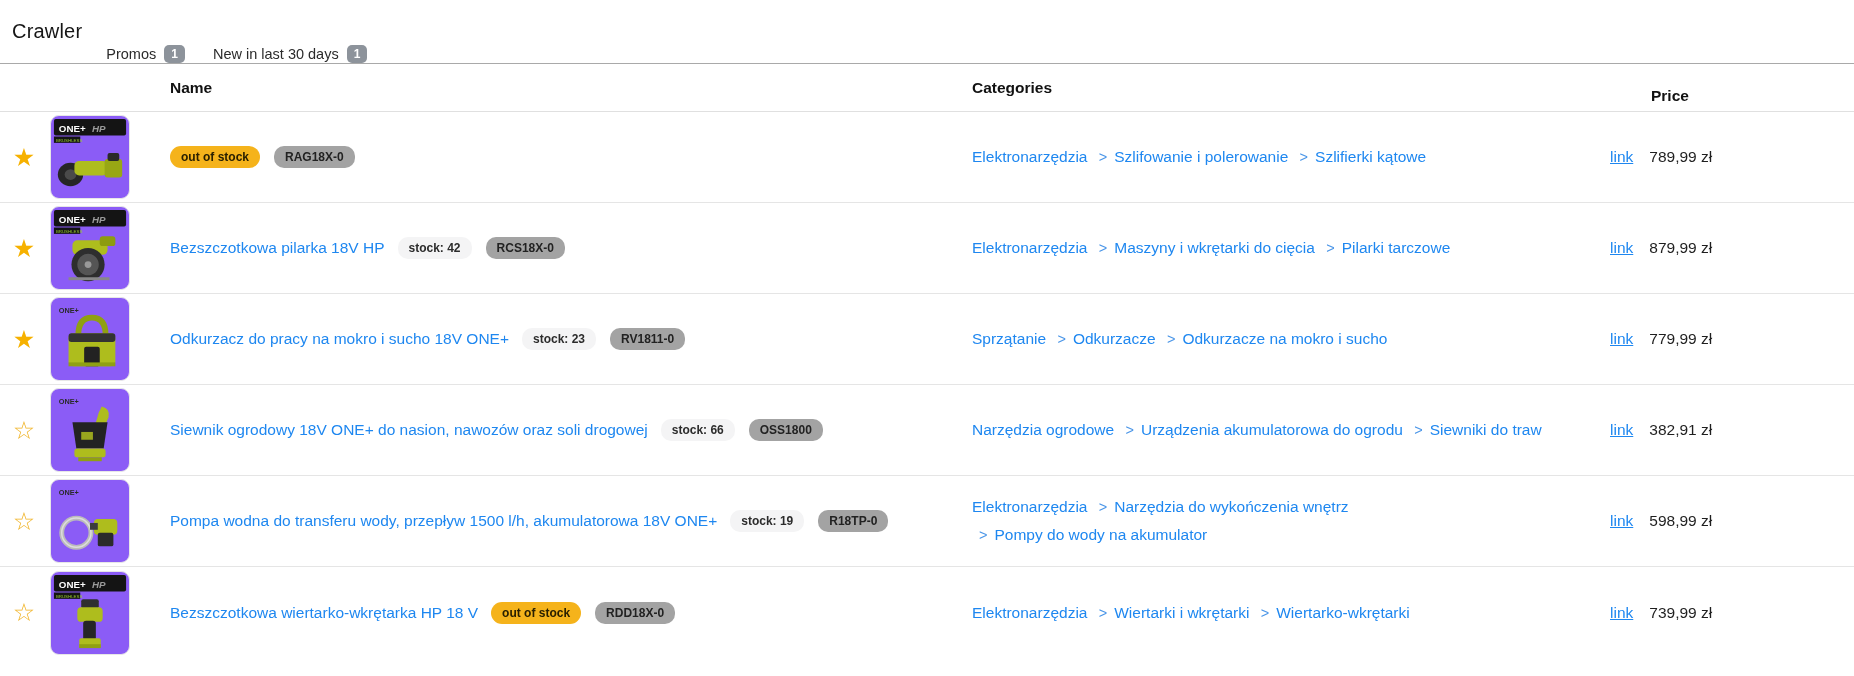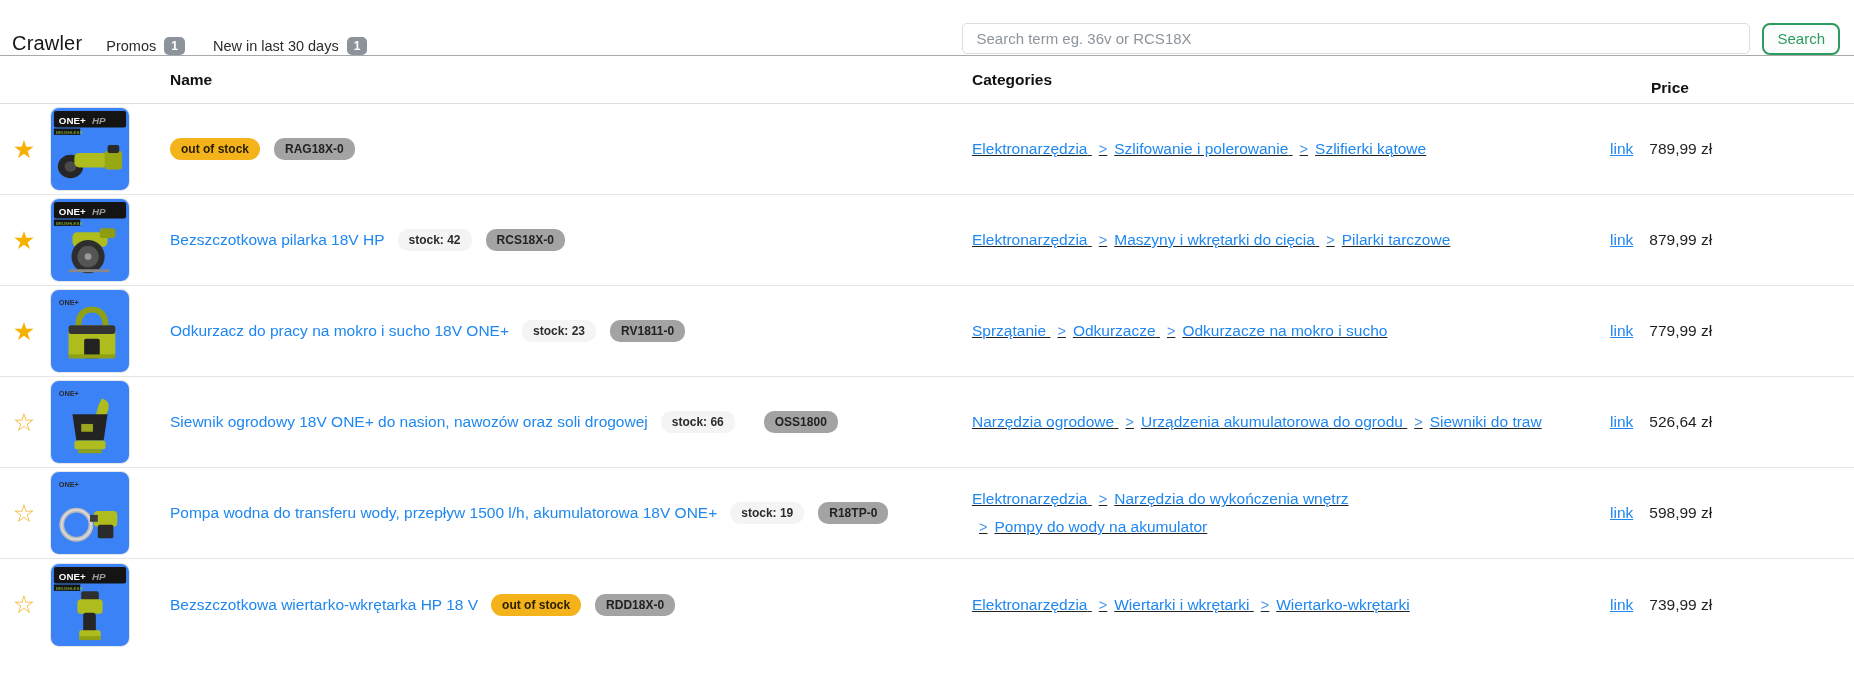--- a/index.html
+++ b/index.html
@@ -3,21 +3,21 @@
 <meta charset="utf-8">
 <style>
   * { box-sizing: border-box; }
   html,body { margin:0; padding:0; }
   body {
     width:1854px; height:676px; overflow:hidden; background:#fff;
     font-family:"Liberation Sans", sans-serif; color:#222;
   }
 
   
-  .topbar { display:flex; align-items:flex-end; height:56px; border-bottom:1px solid #a9a9a9; padding:0 12px; }
+  .topbar { display:flex; align-items:center; height:64px; border-bottom:1px solid #a9a9a9; padding:0 12px; }
   .brand { font-size:20px; font-weight:500; color:#161616; letter-spacing:.2px; }
   .nav { display:flex; align-items:center; gap:28px; margin-left:24px;margin-top:44px; }
   .nav-item { display:flex; align-items:center; gap:8px; font-size:14.5px; color:#2b2b2b; text-decoration:none; cursor:pointer; }
   .count-badge { background:#8d939b; color:#fff; font-size:12px; font-weight:bold; border-radius:5px;
                  padding:3px 7px; line-height:1; display:inline-flex; align-items:center; justify-content:center; }
   .search-area { margin-left:auto; display:flex; align-items:center; gap:12px; padding-right:2px; }
   input.search { width:788px; height:31px; border:1px solid #ddd; border-radius:5px; font-size:15px;
                  padding:0 13px; color:#444; outline:none; font-family:inherit; }
   input.search::placeholder { color:#8d949c; }
   button.search-btn { border:2px solid #2d9b5d; color:#2d9b5d; background:#fbfdfc; font-size:15px;
@@ -29,31 +29,31 @@
   .th-cats { padding-left:12px; }
   .th-price { padding-left:61px;margin-top:16px; }
 
   .row { height:91px; border-bottom:1px solid #e5e5e5; }
   .row:last-child { border-bottom:none; }
 
   .star { justify-self:center; font-size:25px; line-height:1; cursor:pointer; user-select:none; }
   .fav-on  { color:#f6b100; }
   .fav-off { color:#f0b429; }
 
-  .thumb { width:80px; height:84px; border:1px solid #e7e7e7; border-radius:9px; background:#3b82f6;
+  .thumb { width:80px; height:84px; border:1px solid #e7e7e7; border-radius:9px; background:#8b5cf6;
            margin-left:2px; display:flex; align-items:center; justify-content:center; overflow:hidden; }
 
   .name-cell { display:flex; align-items:center; gap:13px; white-space:nowrap; overflow:hidden; padding-right:14px; }
   a.pname { color:#1e87f0; font-size:15.5px; text-decoration:none; cursor:pointer; }
   .badge { font-size:12px; font-weight:bold; padding:5px 11px; border-radius:10px; line-height:1; }
   .badge.oos   { background:#f5b31b; color:#2a2000; border-radius:12px; }
   .badge.stock { background:#f4f4f5; color:#2c2c2c; }
   .badge.sku   { background:#a3a3a3; color:#222; }
 
-  .cats-cell { padding-left:12px;text-decoration:underline; }
+  .cats-cell { padding-left:12px; }
   .cats { max-width:575px; font-size:15.5px; line-height:1.8; }
   .crumb-group { white-space:nowrap; }
   a.cat-link { color:#1e87f0; text-decoration:none; cursor:pointer; }
   .sep { color:#4b96e8; margin:0 7px; font-size:14.5px; }
 
   .price-cell { padding-left:20px; display:flex; align-items:flex-start; gap:16px; font-size:15.5px; }
   a.plink { color:#1e87f0; text-decoration:underline; cursor:pointer; }
   .price { color:#1f1f1f; }
 </style>
 </head>
@@ -64,24 +64,20 @@
   <nav class="nav">
     <a class="nav-item">
       <span>Promos</span>
       <span class="count-badge">1</span>
     </a>
     <a class="nav-item">
       <span>New in last 30 days</span>
       <span class="count-badge">1</span>
     </a>
   </nav>
-  <div class="search-area">
-    <input class="search" type="text" placeholder="Search term eg. 36v or RCS18X" style="">
-    <button class="search-btn">Search</button>
-  </div>
 </header>
 
 <div class="grid thead">
   <div></div>
   <div></div>
   <div class="th-name">Name</div>
   <div class="th-cats">Categories</div>
   <div class="th-price">Price</div>
 </div>
 
@@ -185,31 +181,31 @@
           <text x="8" y="15" font-size="7.5" font-weight="bold" fill="#2a2a2a" font-family="Liberation Sans,sans-serif">ONE+</text>
           <path d="M52 18 q9 2 7 11 l-5 12 l-9 -3 l4 -14 z" fill="#aebd1d"></path>
           <path d="M22 34 h36 l-4 27 h-28 z" fill="#232323"></path>
           <rect x="31" y="44" width="12" height="8" fill="#aebd1d" opacity="0.85"></rect>
           <rect x="24" y="61" width="32" height="9" rx="3" fill="#aebd1d"></rect>
           <rect x="28" y="70" width="24" height="4" fill="#8fa012"></rect>
         </svg>
       </span>
     <div class="name-cell">
       <a class="pname" href="#">Siewnik ogrodowy 18V ONE+ do nasion, nawozów oraz soli drogowej</a>
-      <span class="badges" style="display:flex;align-items:center;gap:29px;">
+      <span class="badges" style="display:flex;align-items:center;gap:14px;">
           <span class="badge stock">stock: 66</span>
           <span class="badge sku">OSS1800</span>
         </span>
     </div>
     <div class="cats-cell">
       <div class="cats"><span class="crumb-group"><a class="cat-link" href="#">Narzędzia ogrodowe</a></span> <span class="crumb-group"><span class="sep">&gt;</span><a class="cat-link" href="#">Urządzenia akumulatorowa do ogrodu</a></span> <span class="crumb-group"><span class="sep">&gt;</span><a class="cat-link" href="#">Siewniki do traw</a></span></div>
     </div>
     <div class="price-cell">
       <a class="plink" href="#">link</a>
-      <span class="price">526,64 zł</span>
+      <span class="price">382,91 zł</span>
     </div>
   </div>
 
   <div class="grid row">
     <span class="star fav-off">☆</span>
     <span class="thumb">
         <svg viewBox="0 0 80 84" width="78" height="82" xmlns="http://www.w3.org/2000/svg">
           <text x="8" y="15" font-size="7.5" font-weight="bold" fill="#2a2a2a" font-family="Liberation Sans,sans-serif">ONE+</text>
           <circle cx="26" cy="54" r="15" fill="none" stroke="#bbb" stroke-width="5"></circle>
           <circle cx="26" cy="54" r="15" fill="none" stroke="#ddd" stroke-width="1.5"></circle>

